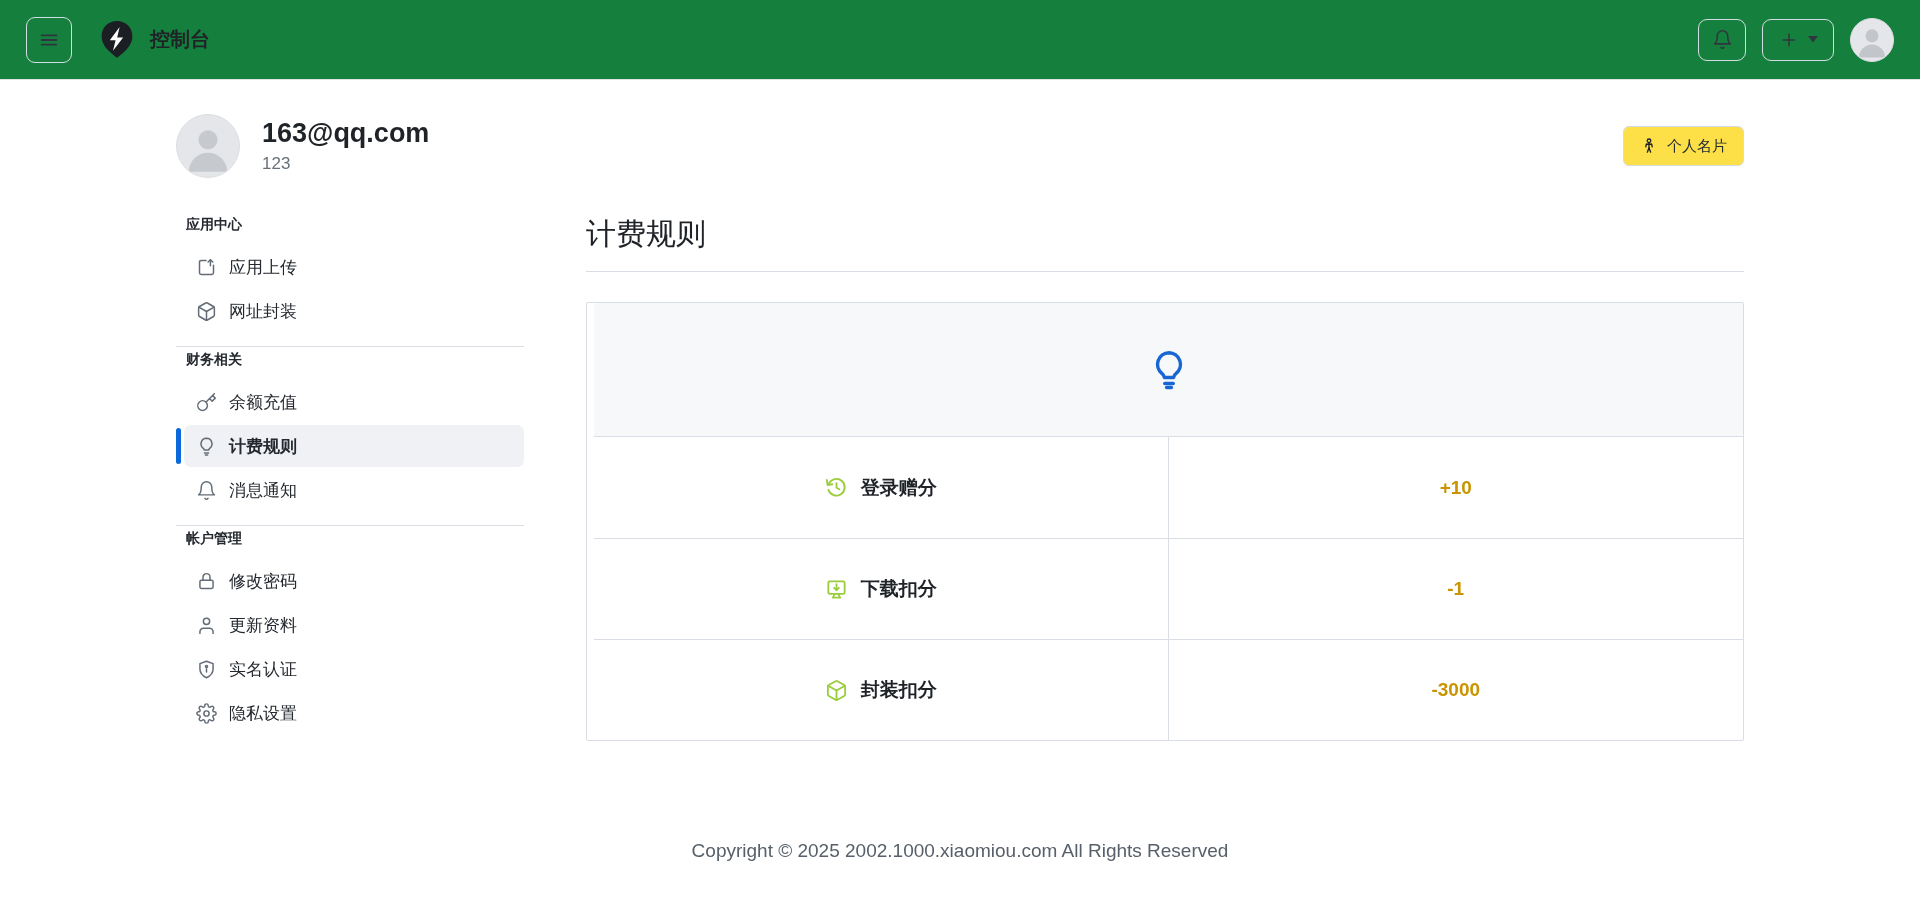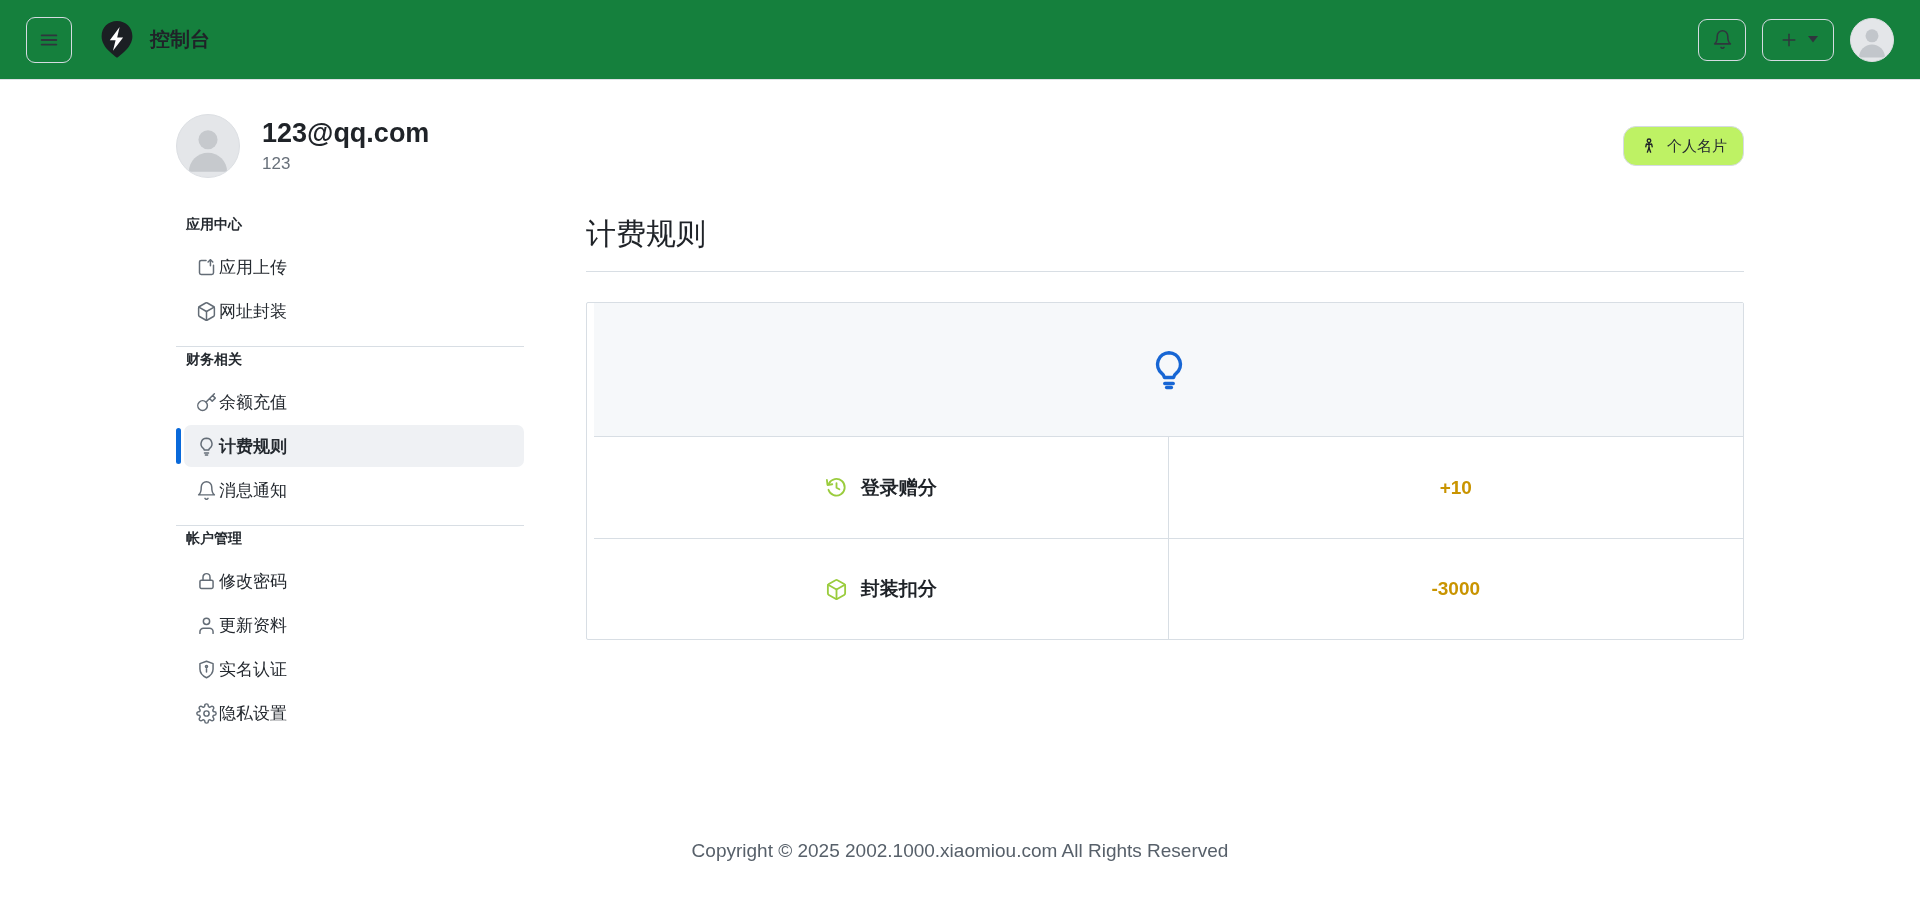--- a/index.html
+++ b/index.html
@@ -37,34 +37,34 @@
   .container { width:1568px; margin:0 auto; }
 
   
   .profile-row { display:flex; align-items:center; padding-top:34px; }
   .avatar-lg { width:64px; height:64px; flex:none; }
   .profile-texts { margin-left:22px; }
   .profile-email { font-size:27px; font-weight:700; color:#1f2328; line-height:1.15; }
   .profile-username { font-size:17px; color:#68707a; margin-top:4px; }
   .card-btn {
     margin-left:auto; display:flex; align-items:center; gap:9px;
-    border:1px solid #d5dbe2; background:#bef264; border-radius:13px;
+    border:1px solid #d5dbe2; background:#fde047; border-radius:6px;
     height:40px; padding:0 16px; font-size:15px; color:#24292f; cursor:pointer;
   }
 
   
   .body-row { display:flex; margin-top:34px; align-items:flex-start;justify-content:center; }
 
   
   .sidebar { width:348px; flex:none; }
   .side-section { padding-bottom:12px; }
   .side-section + .side-section { border-top:1px solid #d8dee4; padding-top:0; }
   .side-header { font-size:14px; font-weight:700; color:#24292f; padding:4px 0 10px 10px; }
   .side-item {
-    position:relative; display:flex; align-items:center; gap:2px;
+    position:relative; display:flex; align-items:center; gap:12px;
     height:42px; margin:2px 0 2px 8px; padding:0 12px;
     border-radius:7px; font-size:17px; color:#24292f; cursor:pointer;
   }
   .side-item svg { color:#636c76; flex:none; }
   .side-item.active { background:#eff1f4; font-weight:700; }
   .side-item.active::before {
     content:""; position:absolute; left:-8px; top:3px; bottom:3px;
     width:5px; border-radius:3px; background:#0969da;
   }
 
@@ -152,21 +152,21 @@
 <div class="container">
 
   <section class="profile-row">
     <div class="avatar avatar-lg">
       <svg width="62" height="62" viewBox="0 0 24 24">
         <circle cx="12" cy="9.6" r="3.7" fill="#c6c9cd"></circle>
         <path d="M4.6 22a7.4 7.4 0 0 1 14.8 0z" fill="#c6c9cd"></path>
       </svg>
     </div>
     <div class="profile-texts">
-      <div class="profile-email">123@qq.com</div>
+      <div class="profile-email">163@qq.com</div>
       <div class="profile-username">123</div>
     </div>
     <button class="card-btn">
       <span>
         <svg width="18" height="20" viewBox="0 0 24 24" fill="none" stroke="#1f2328" stroke-width="1.8" stroke-linecap="round" stroke-linejoin="round">
           <circle cx="12" cy="5" r="2.4"></circle>
           <path d="M12 8.2v6"></path>
           <path d="M8.6 9.6h6.8"></path>
           <path d="M8.6 9.6l-.9 3.4M15.4 9.6l.9 3.4"></path>
           <path d="M12 14.2l-2.2 6M12 14.2l2.2 6"></path>
@@ -298,20 +298,34 @@
                 <polyline points="2,4.2 2.6,9.4 7.6,8.6"></polyline>
                 <path d="M3.6 14.4a8.7 8.7 0 1 0 .5-6.6"></path>
                 <polyline points="12,7.4 12,12.2 15,13.8"></polyline>
               </svg>
             </span>
             <span>登录赠分</span>
           </div>
           <div class="rule-value-cell">+10</div>
         </div>
 
+        <div class="rules-row">
+          <div class="rule-label-cell">
+            <span>
+              <svg width="23" height="23" viewBox="0 0 24 24" fill="none" stroke="currentColor" stroke-width="1.9" stroke-linecap="round" stroke-linejoin="round">
+                <rect x="3.5" y="3.5" width="17" height="13" rx="1.4"></rect>
+                <path d="M12 6.5v6"></path>
+                  <polyline points="9.5,10.2 12,12.7 14.5,10.2"></polyline>
+                <path d="M10.2 16.5l-2 4h7.6l-2-4"></path>
+              </svg>
+            </span>
+            <span>下载扣分</span>
+          </div>
+          <div class="rule-value-cell">-1</div>
+        </div>
 
         <div class="rules-row">
           <div class="rule-label-cell">
             <span>
               <svg width="23" height="23" viewBox="0 0 24 24" fill="none" stroke="currentColor" stroke-width="1.9" stroke-linecap="round" stroke-linejoin="round">
                 <path d="M21 16V8a2 2 0 0 0-1-1.73l-7-4a2 2 0 0 0-2 0l-7 4A2 2 0 0 0 3 8v8a2 2 0 0 0 1 1.73l7 4a2 2 0 0 0 2 0l7-4A2 2 0 0 0 21 16z"></path>
                 <polyline points="3.27,6.96 12,12.01 20.73,6.96"></polyline>
                   <line x1="12" y1="22.08" x2="12" y2="12"></line>
               </svg>
             </span>

